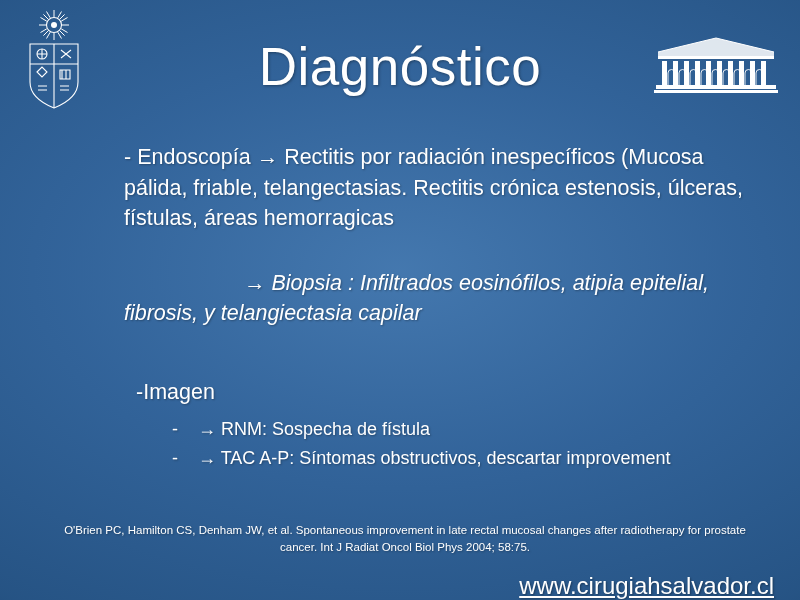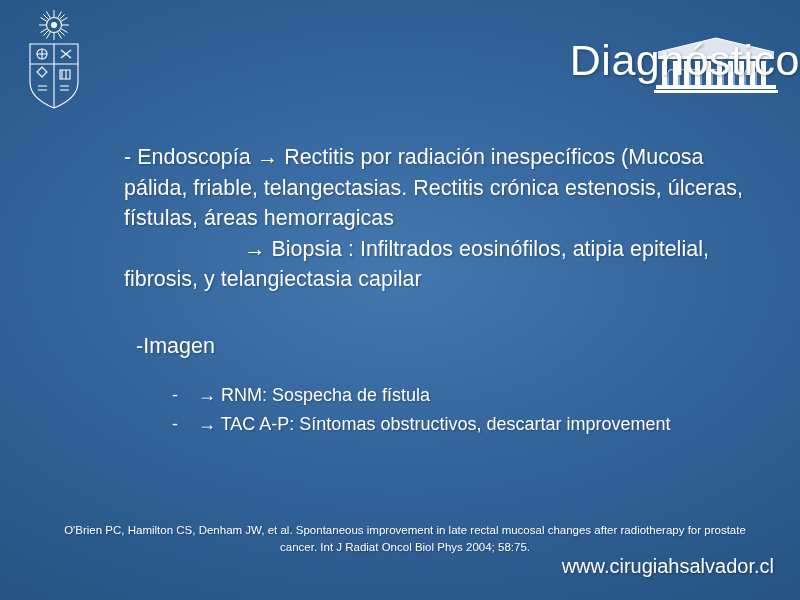--- a/index.html
+++ b/index.html
@@ -47,46 +47,46 @@
     top: 34px;
     width: 124px;
     height: 62px;
   }
 
   .title {
     position: absolute;
     top: 36px;
     left: 0;
     width: 800px;
-    text-align: right;
-    color: #ffffff;
-    font-size: 43px;
+    text-align: center;
+    color: #ffffff;
+    font-size: 53px;
     font-weight: normal;
     letter-spacing: 0.5px;
     text-shadow: 1px 1px 3px rgba(0,0,0,0.35);
   }
 
   .body-text {
     position: absolute;
     left: 124px;
     top: 142px;
     width: 640px;
     color: #ffffff;
     font-size: 21.5px;
     line-height: 1.42;
     text-shadow: 1px 1px 2px rgba(0,0,0,0.30);
   }
   .para { margin: 0 0 0 0; }
-  .p1 { }
-  .p2 { margin-bottom: 36px; text-indent: 0; }
+  .p1 { margin-bottom: 34px; }
+  .p2 { margin-bottom: 48px; text-indent: 0; font-style: italic; }
   .p2-indent { display: inline-block; width: 120px; }
   .p3 { margin-left: 12px; }
 
   .sublist {
-    margin: 20px 0 0 48px;
+    margin: 8px 0 0 48px;
     font-size: 18px;
     line-height: 1.6;
   }
   .sub-item {
     display: block;
     white-space: nowrap;
   }
   .dash { display: inline-block; width: 26px; }
 
   .citation {
@@ -98,24 +98,25 @@
     color: #ffffff;
     font-size: 11.5px;
     font-weight: normal;
     line-height: 1.45;
     text-shadow: 1px 1px 2px rgba(0,0,0,0.30);
   }
 
   .website {
     position: absolute;
     right: 26px;
-    bottom: 22px;
-    color: #ffffff;
-    font-size: 20px;
+    bottom: 0;
+    color: #ffffff;
+    font-size: 24px;
     text-shadow: 1px 1px 2px rgba(0,0,0,0.35);
+    text-decoration: underline;
   }
 </style>
 </head>
 <body>
 
 <div class="slide">
   <div class="bg-grad"></div>
 
   <div class="crest">
     <svg viewBox="0 0 68 104" width="68" height="104" xmlns="http://www.w3.org/2000/svg">

